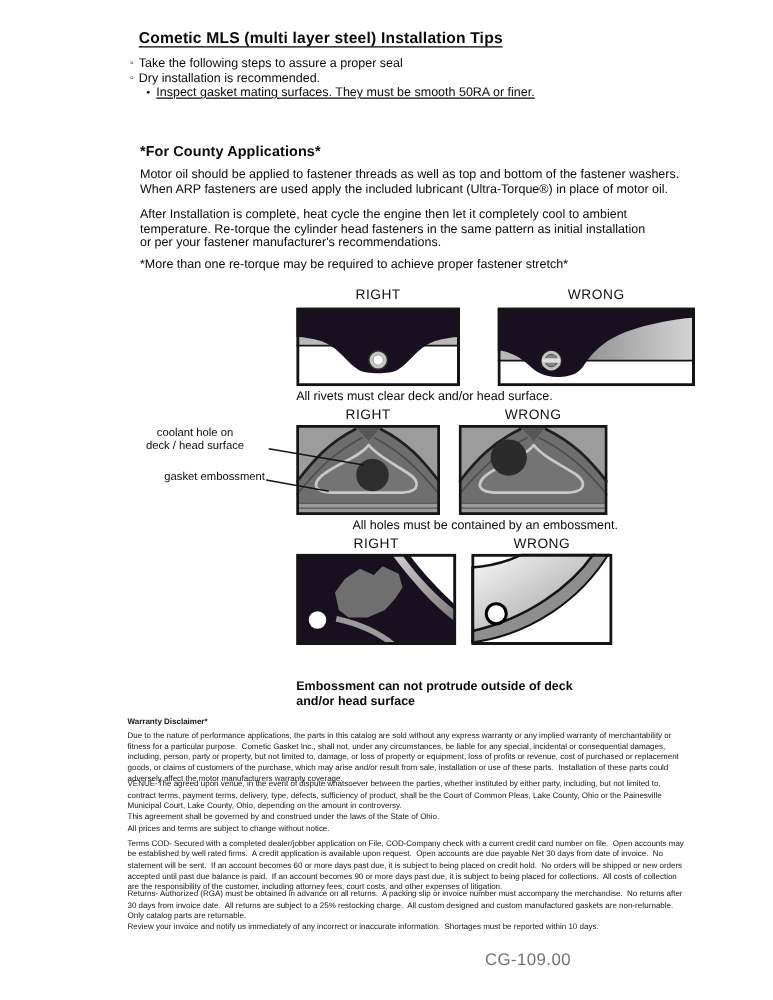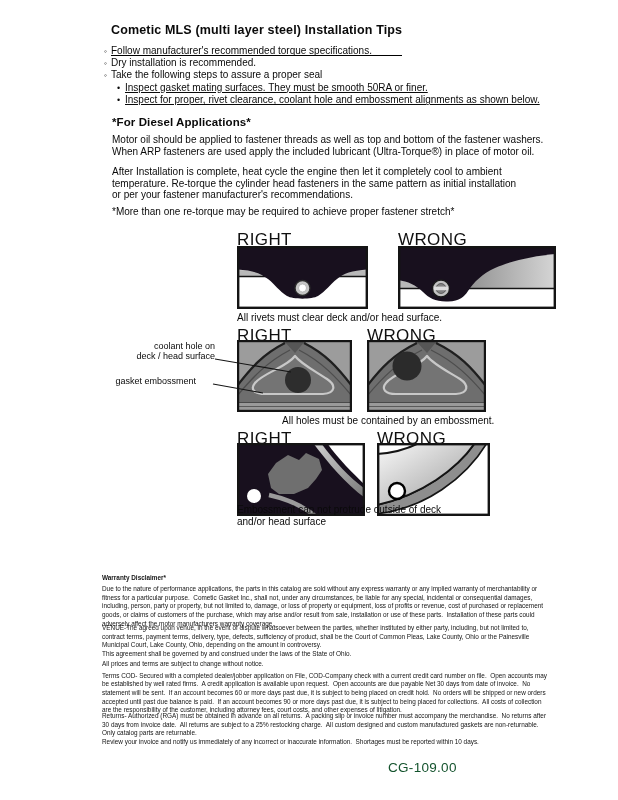--- a/index.html
+++ b/index.html
@@ -1,51 +1,49 @@
 <!DOCTYPE html>
 <html><head>
 <meta charset="utf-8">
 <style>
   html,body{margin:0;padding:0;background:#ffffff;}
   #page{position:relative;width:618px;height:800px;background:#ffffff;overflow:hidden;
         font-family:"Liberation Sans",sans-serif;color:#0a0a0a;}
   .abs{position:absolute;}
   .title{left:111px;top:23px;font-size:12.5px;font-weight:bold;letter-spacing:.15px;
-         border-bottom:1.6px solid #000;padding-bottom:18px;white-space:nowrap;}
+         border-bottom:1.6px solid #000;padding-bottom:0;white-space:nowrap;}
   .tips{left:104px;top:45px;font-size:10px;line-height:11.7px;}
   .tip-line{white-space:nowrap;}
   .tip-line .b{display:inline-block;width:7px;font-size:8.5px;vertical-align:.5px;}
   .tip-line.sub{padding-left:13px;text-decoration:underline;}
   .tip-line.sub .b{font-size:9px;width:8px;vertical-align:0;}
   .h2{left:112px;top:116px;font-size:11.5px;font-weight:bold;letter-spacing:.1px;}
   .para{left:112px;font-size:10px;line-height:11.6px;white-space:pre;}
-  .fw{font-size:17px;letter-spacing:.4px;text-align:left;color:#101010;}
+  .fw{font-size:11px;letter-spacing:.4px;text-align:center;color:#101010;}
   .cap{font-size:10px;color:#0a0a0a;white-space:pre-line;line-height:12px;}
   .fig svg{display:block;}
   .ptr-label{font-size:9px;line-height:10.2px;text-align:right;white-space:pre-line;color:#0a0a0a;}
   .disc{left:102px;width:500px;font-size:6.4px;line-height:8.7px;color:#141414;white-space:pre;}
   .disc.bold{font-weight:bold;}
-  .cg{left:388px;top:760px;font-size:13.5px;letter-spacing:.3px;color:#14532d;}
+  .cg{left:388px;top:760px;font-size:13.5px;letter-spacing:.3px;color:#737373;}
 </style>
 </head>
 <body>
 
 <div id="page">
 
   <div class="abs title">Cometic MLS (multi layer steel) Installation Tips</div>
 
   <div class="abs tips">
-    <div class="tip-line"><span class="b">◦</span><span>Follow manufacturer's recommended torque specifications.</span></div>
+    <div class="tip-line"><span class="b">◦</span><span>Take the following steps to assure a proper seal</span></div>
     <div class="tip-line"><span class="b">◦</span><span>Dry installation is recommended.</span></div>
-    <div class="tip-line"><span class="b">◦</span><span>Take the following steps to assure a proper seal</span></div>
     <div class="tip-line sub"><span class="b">•</span><span>Inspect gasket mating surfaces.  They must be smooth 50RA or finer.</span></div>
-    <div class="tip-line sub"><span class="b">•</span><span>Inspect for proper, rivet clearance, coolant hole and embossment alignments as shown below.</span></div>
-  </div>
-
-  <div class="abs h2">*For Diesel Applications*</div>
+  </div>
+
+  <div class="abs h2">*For County Applications*</div>
   <div class="abs para" style="top:134px;">Motor oil should be applied to fastener threads as well as top and bottom of the fastener washers.
 When ARP fasteners are used apply the included lubricant (Ultra-Torque®) in place of motor oil.</div>
   <div class="abs para" style="top:206px;">*More than one re-torque may be required to achieve proper fastener stretch*</div>
   <div class="abs para" style="top:166px;">After Installation is complete, heat cycle the engine then let it completely cool to ambient
 temperature. Re-torque the cylinder head fasteners in the same pattern as initial installation
 or per your fastener manufacturer's recommendations.</div>
 
   <div class="abs fw" style="left:237px;top:230px;width:131px;">RIGHT</div>
   <div class="abs fw" style="left:398px;top:230px;width:158px;">WRONG</div>
 
@@ -80,23 +78,23 @@
       <rect x="36" y="40.6" width="14" height="3.6" fill="#dddddd"></rect>
       <rect x="1.2" y="1.2" width="155.6" height="60.6" fill="none" stroke="#141414" stroke-width="2.4"></rect>
     </svg>
   </div>
 
   <div class="abs cap" style="left:237px;top:312px;">All rivets must clear deck and/or head surface.</div>
 
   <div class="abs fw" style="left:237px;top:326px;width:115px;">RIGHT</div>
   <div class="abs fw" style="left:367px;top:326px;width:119px;">WRONG</div>
 
-  <div class="abs ptr-label" style="left:97px;top:341px;width:118px;">coolant hole on
+  <div class="abs ptr-label" style="left:97px;top:341px;width:118px;text-align:center;">coolant hole on
 deck / head surface</div>
-  <div class="abs ptr-label" style="left:81px;top:376px;width:115px;">gasket embossment</div>
+  <div class="abs ptr-label" style="left:97px;top:376px;width:115px;">gasket embossment</div>
 
   <div class="abs fig" style="left:237px;top:340px;">
     <svg width="115" height="72" viewBox="0 0 115 72">
       <rect width="115" height="72" fill="#6e6e6e"></rect>
       <path d="M0,46 C14,28 26,14 46,4 L46,0 L0,0 Z" fill="#9c9c9c"></path>
       <path d="M115,46 C101,28 89,14 69,4 L69,0 L115,0 Z" fill="#9c9c9c"></path>
       <path d="M46,0 L69,0 L58,13 Z" fill="#565656"></path>
       <path d="M0,46 C14,28 26,14 48,3" fill="none" stroke="#1f1f1f" stroke-width="2.2"></path>
       <path d="M115,46 C101,28 89,14 67,3" fill="none" stroke="#1f1f1f" stroke-width="2.2"></path>
       <path d="M0,56 C16,37 30,22 53,10" fill="none" stroke="#4d4d4d" stroke-width="1.3"></path>
@@ -166,21 +164,21 @@
         </linearGradient>
       </defs>
       <rect width="113" height="73" fill="#ffffff"></rect>
       <path d="M0,62 C45,52 80,26 98,0 L110,0 C88,36 48,65 0,71 Z" fill="#8e8e8e" stroke="#141414" stroke-width="1.6"></path>
       <path d="M0,11 C16,10 30,6 42,0 L98,0 C80,26 45,52 0,62 Z" fill="url(#g4)" stroke="#141414" stroke-width="2"></path>
       <circle cx="20" cy="48" r="8" fill="#ffffff" stroke="#000000" stroke-width="2.4"></circle>
       <rect x="1.2" y="1.2" width="110.6" height="70.6" fill="none" stroke="#141414" stroke-width="2.4"></rect>
     </svg>
   </div>
 
-  <div class="abs cap" style="left:237px;top:504px;width:240px;">Embossment can not protrude outside of deck
+  <div class="abs cap" style="left:237px;top:544px;width:240px;font-weight:bold;">Embossment can not protrude outside of deck
 and/or head surface</div>
 
   <div class="abs disc bold" style="top:574px;">Warranty Disclaimer*</div>
   <div class="abs disc" style="top:585px;">Due to the nature of performance applications, the parts in this catalog are sold without any express warranty or any implied warranty of merchantability or
 fitness for a particular purpose.  Cometic Gasket Inc., shall not, under any circumstances, be liable for any special, incidental or consequential damages,
 including, person, party or property, but not limited to, damage, or loss of property or equipment, loss of profits or revenue, cost of purchased or replacement
 goods, or claims of customers of the purchase, which may arise and/or result from sale, installation or use of these parts.  Installation of these parts could
 adversely affect the motor manufacturers warranty coverage.</div>
   <div class="abs disc" style="top:624px;">VENUE-The agreed upon venue, in the event of dispute whatsoever between the parties, whether instituted by either party, including, but not limited to,
 contract terms, payment terms, delivery, type, defects, sufficiency of product, shall be the Court of Common Pleas, Lake County, Ohio or the Painesville

